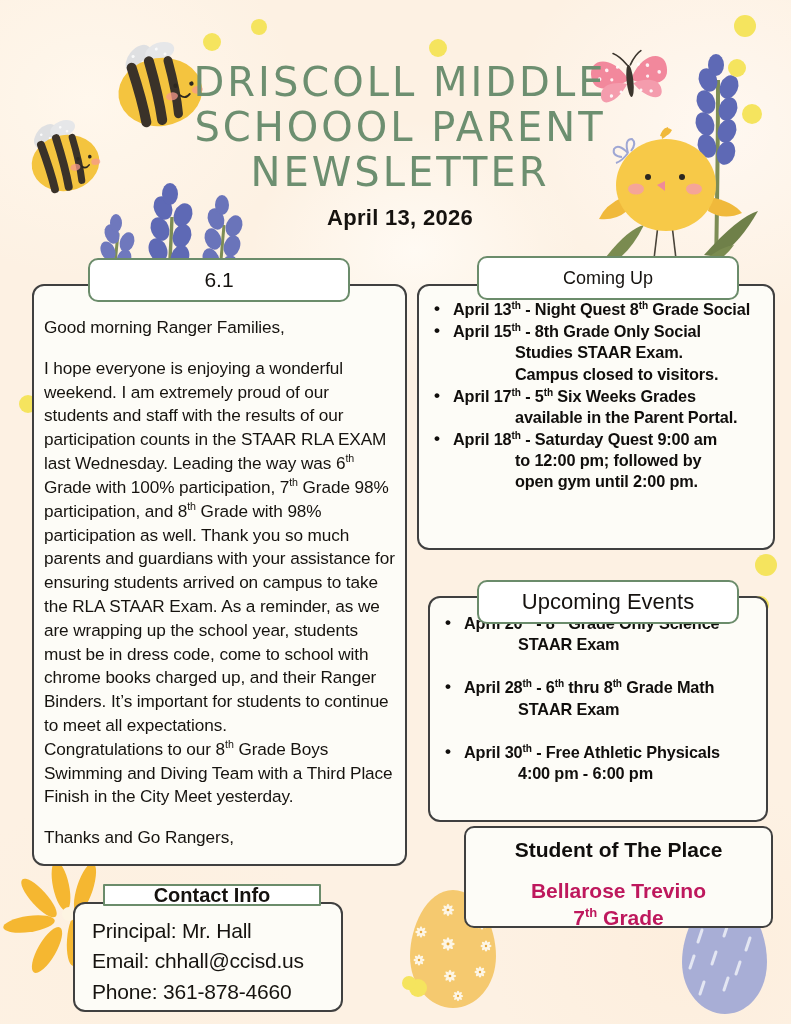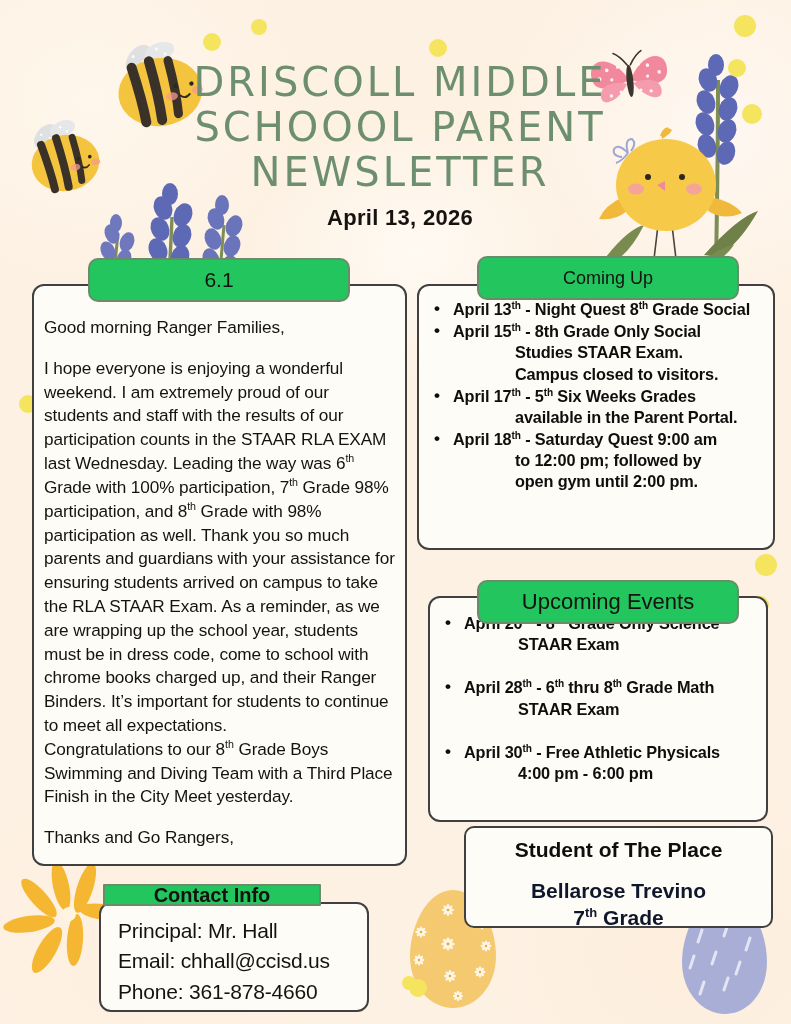--- a/index.html
+++ b/index.html
@@ -43,21 +43,21 @@
   
   .panel{
     position:absolute;
     background:#fdfcf7;
     border:2px solid #404040;
     border-radius:12px;
     box-sizing:border-box;
   }
   .badge{
     position:absolute;
-    background:#22c55e;
+    background:#ffffff;
     border:2px solid #6b8c6b;
     border-radius:10px;
     box-sizing:border-box;
     text-align:center;
     color:#15120f;
     display:flex;align-items:center;justify-content:center;
     z-index:6;
   }
 
   
@@ -74,41 +74,41 @@
 
   
   #p-up{left:417px;top:284px;width:358px;height:266px;z-index:4;}
   #b-up{left:477px;top:256px;width:262px;height:44px;font-size:18px;}
   
   #p-ev{left:428px;top:596px;width:340px;height:226px;z-index:4;}
   #b-ev{left:477px;top:580px;width:262px;height:44px;font-size:22px;}
   
   #p-sw{left:464px;top:826px;width:309px;height:102px;z-index:4;border-width:2px;border-radius:10px;}
   
-  #p-ci{left:73px;top:902px;width:270px;height:110px;z-index:4;margin-left:26px;}
+  #p-ci{left:73px;top:902px;width:270px;height:110px;z-index:4;}
   #b-ci{left:103px;top:884px;width:218px;height:22px;font-size:20px;border-radius:1px;font-weight:bold;}
 
   ul.bl{margin:0;padding:0 8px 0 34px;list-style:none;}
   ul.bl li{
     position:relative;
     font-size:16.3px;font-weight:bold;line-height:1.30;
     color:#100e0c;margin-bottom:1px;
     letter-spacing:-0.15px;
   }
   ul.bl li::before{
     content:"•";position:absolute;left:-19px;top:-1px;font-size:17px;
   }
   ul.bl li .cont{display:block;padding-left:62px;}
   #p-up .inner{position:absolute;left:0;top:13px;right:0;}
   #p-ev .inner{position:absolute;left:0;top:15px;right:0;}
   #p-ev ul.bl li{margin-bottom:22px;}
   #p-ev ul.bl li .cont{padding-left:54px;}
 
   .sw-title{position:absolute;left:0;right:0;top:10px;text-align:center;font-size:21px;font-weight:bold;color:#100e0c;}
-  .sw-name{position:absolute;left:0;right:0;top:50px;text-align:center;font-size:21px;font-weight:bold;color:#0f172a;line-height:1.28;}
+  .sw-name{position:absolute;left:0;right:0;top:50px;text-align:center;font-size:21px;font-weight:bold;color:#be185d;line-height:1.28;}
 
   .ci-lines{position:absolute;left:17px;top:12px;font-size:21px;line-height:1.45;color:#16130f;letter-spacing:-0.2px;}
 
   
   .deco{position:absolute;pointer-events:none;}
 </style>
 </head>
 <body>
 
 <div class="page">

